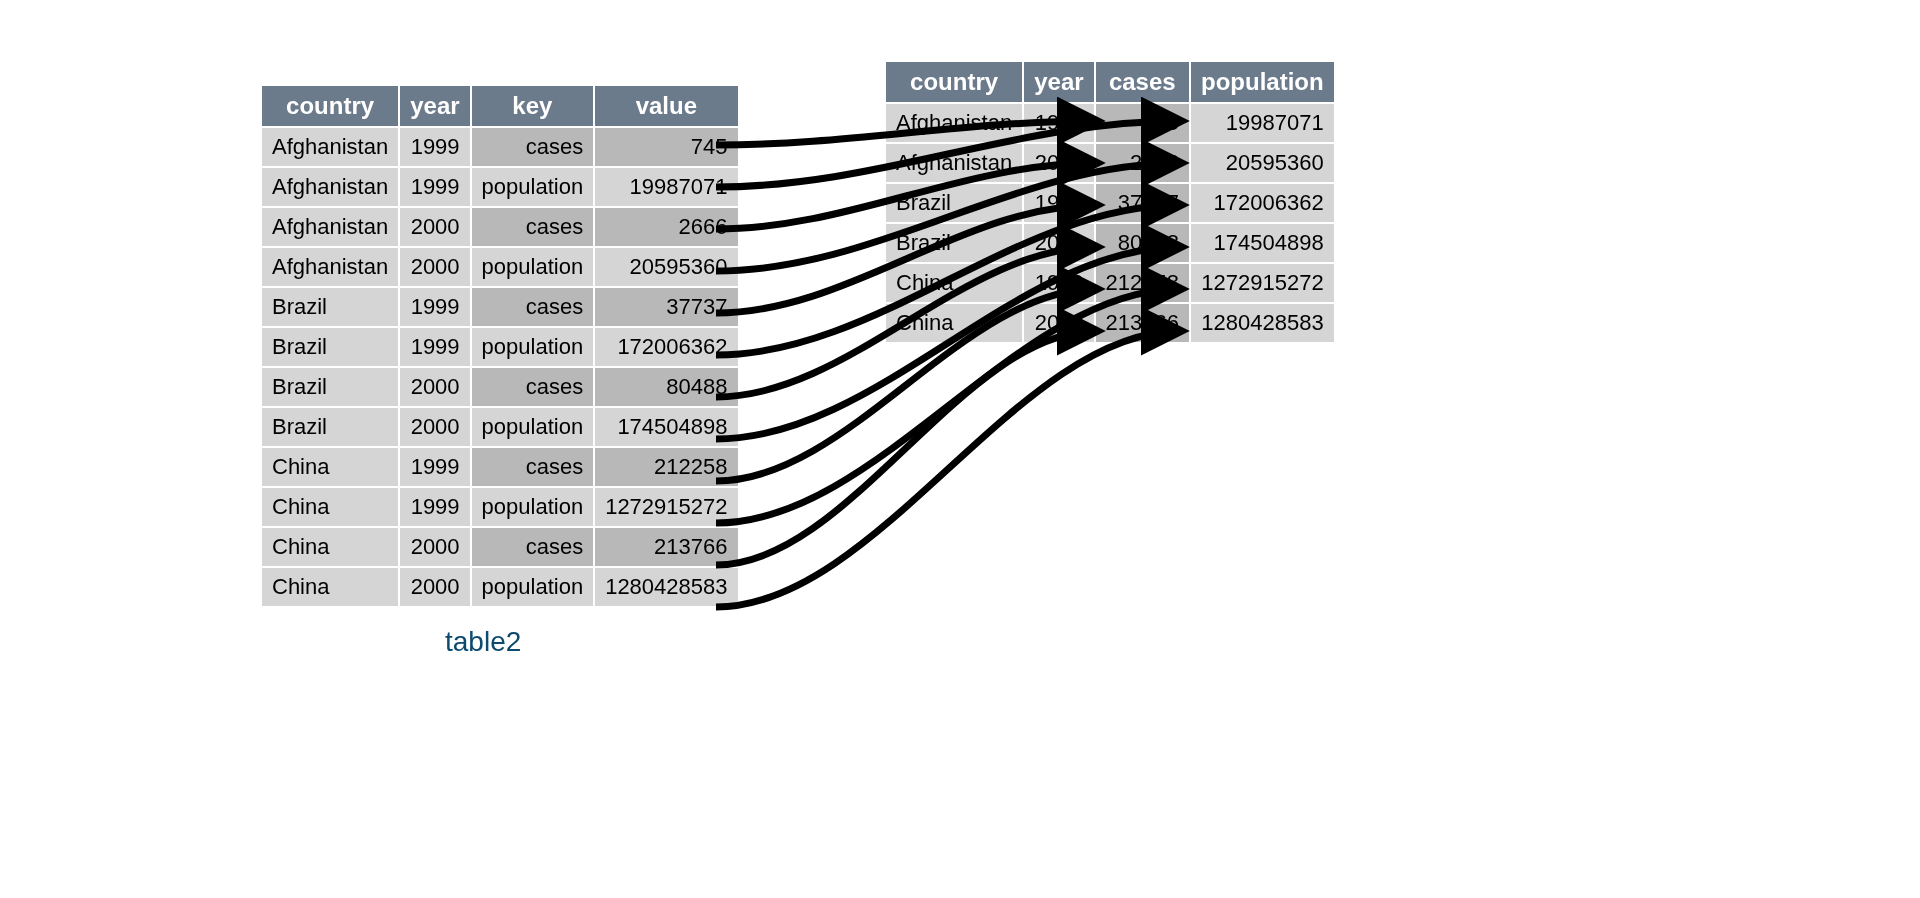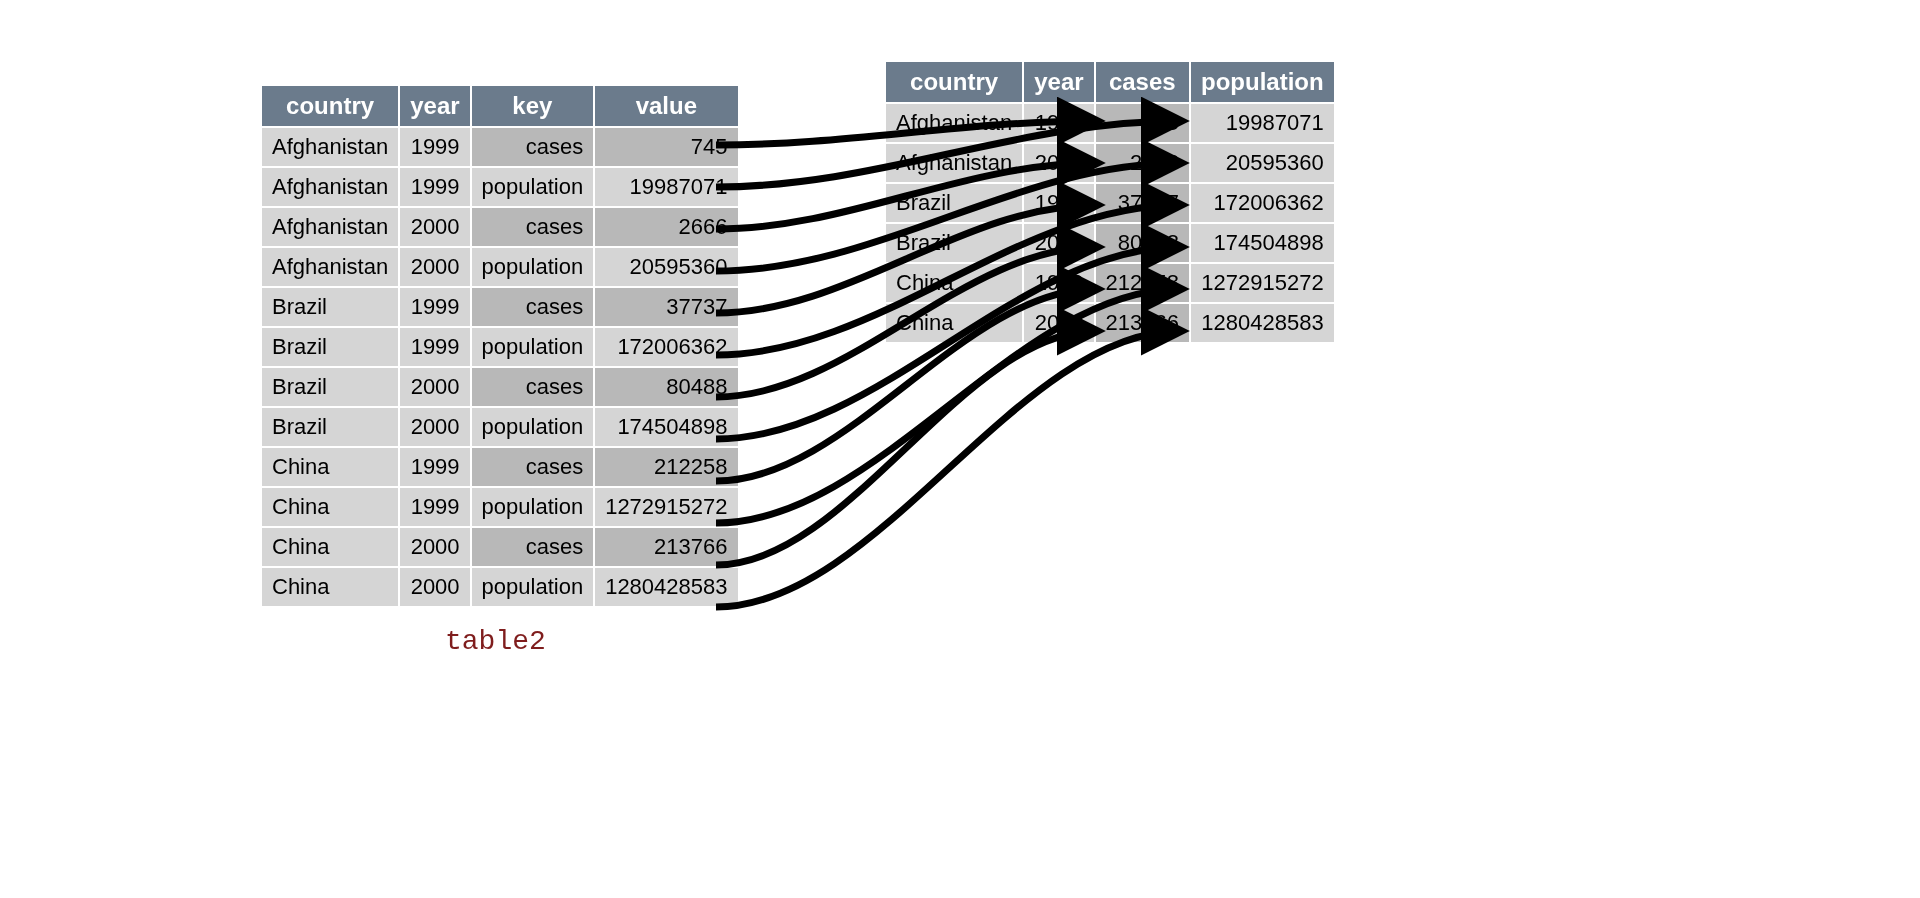--- a/index.html
+++ b/index.html
@@ -35,22 +35,22 @@
     color: #000000;
     font-size: 22px;
     padding: 6px 10px;
   }
   td.left  { text-align: left; }
   td.right { text-align: right; }
   td.dark  { background: #b8b8b8; }
   .caption {
     position: absolute;
     font-size: 28px;
-    color: #7f1d1d;
-    font-family: Liberation Mono, monospace;
+    color: #0c4a6e;
+    font-family: Liberation Sans, sans-serif;
   }
   svg.arrows {
     position: absolute;
     left: 0; top: 0;
     width: 1920px;
     height: 898px;
     pointer-events: none;
   }
 </style>
 </head>

